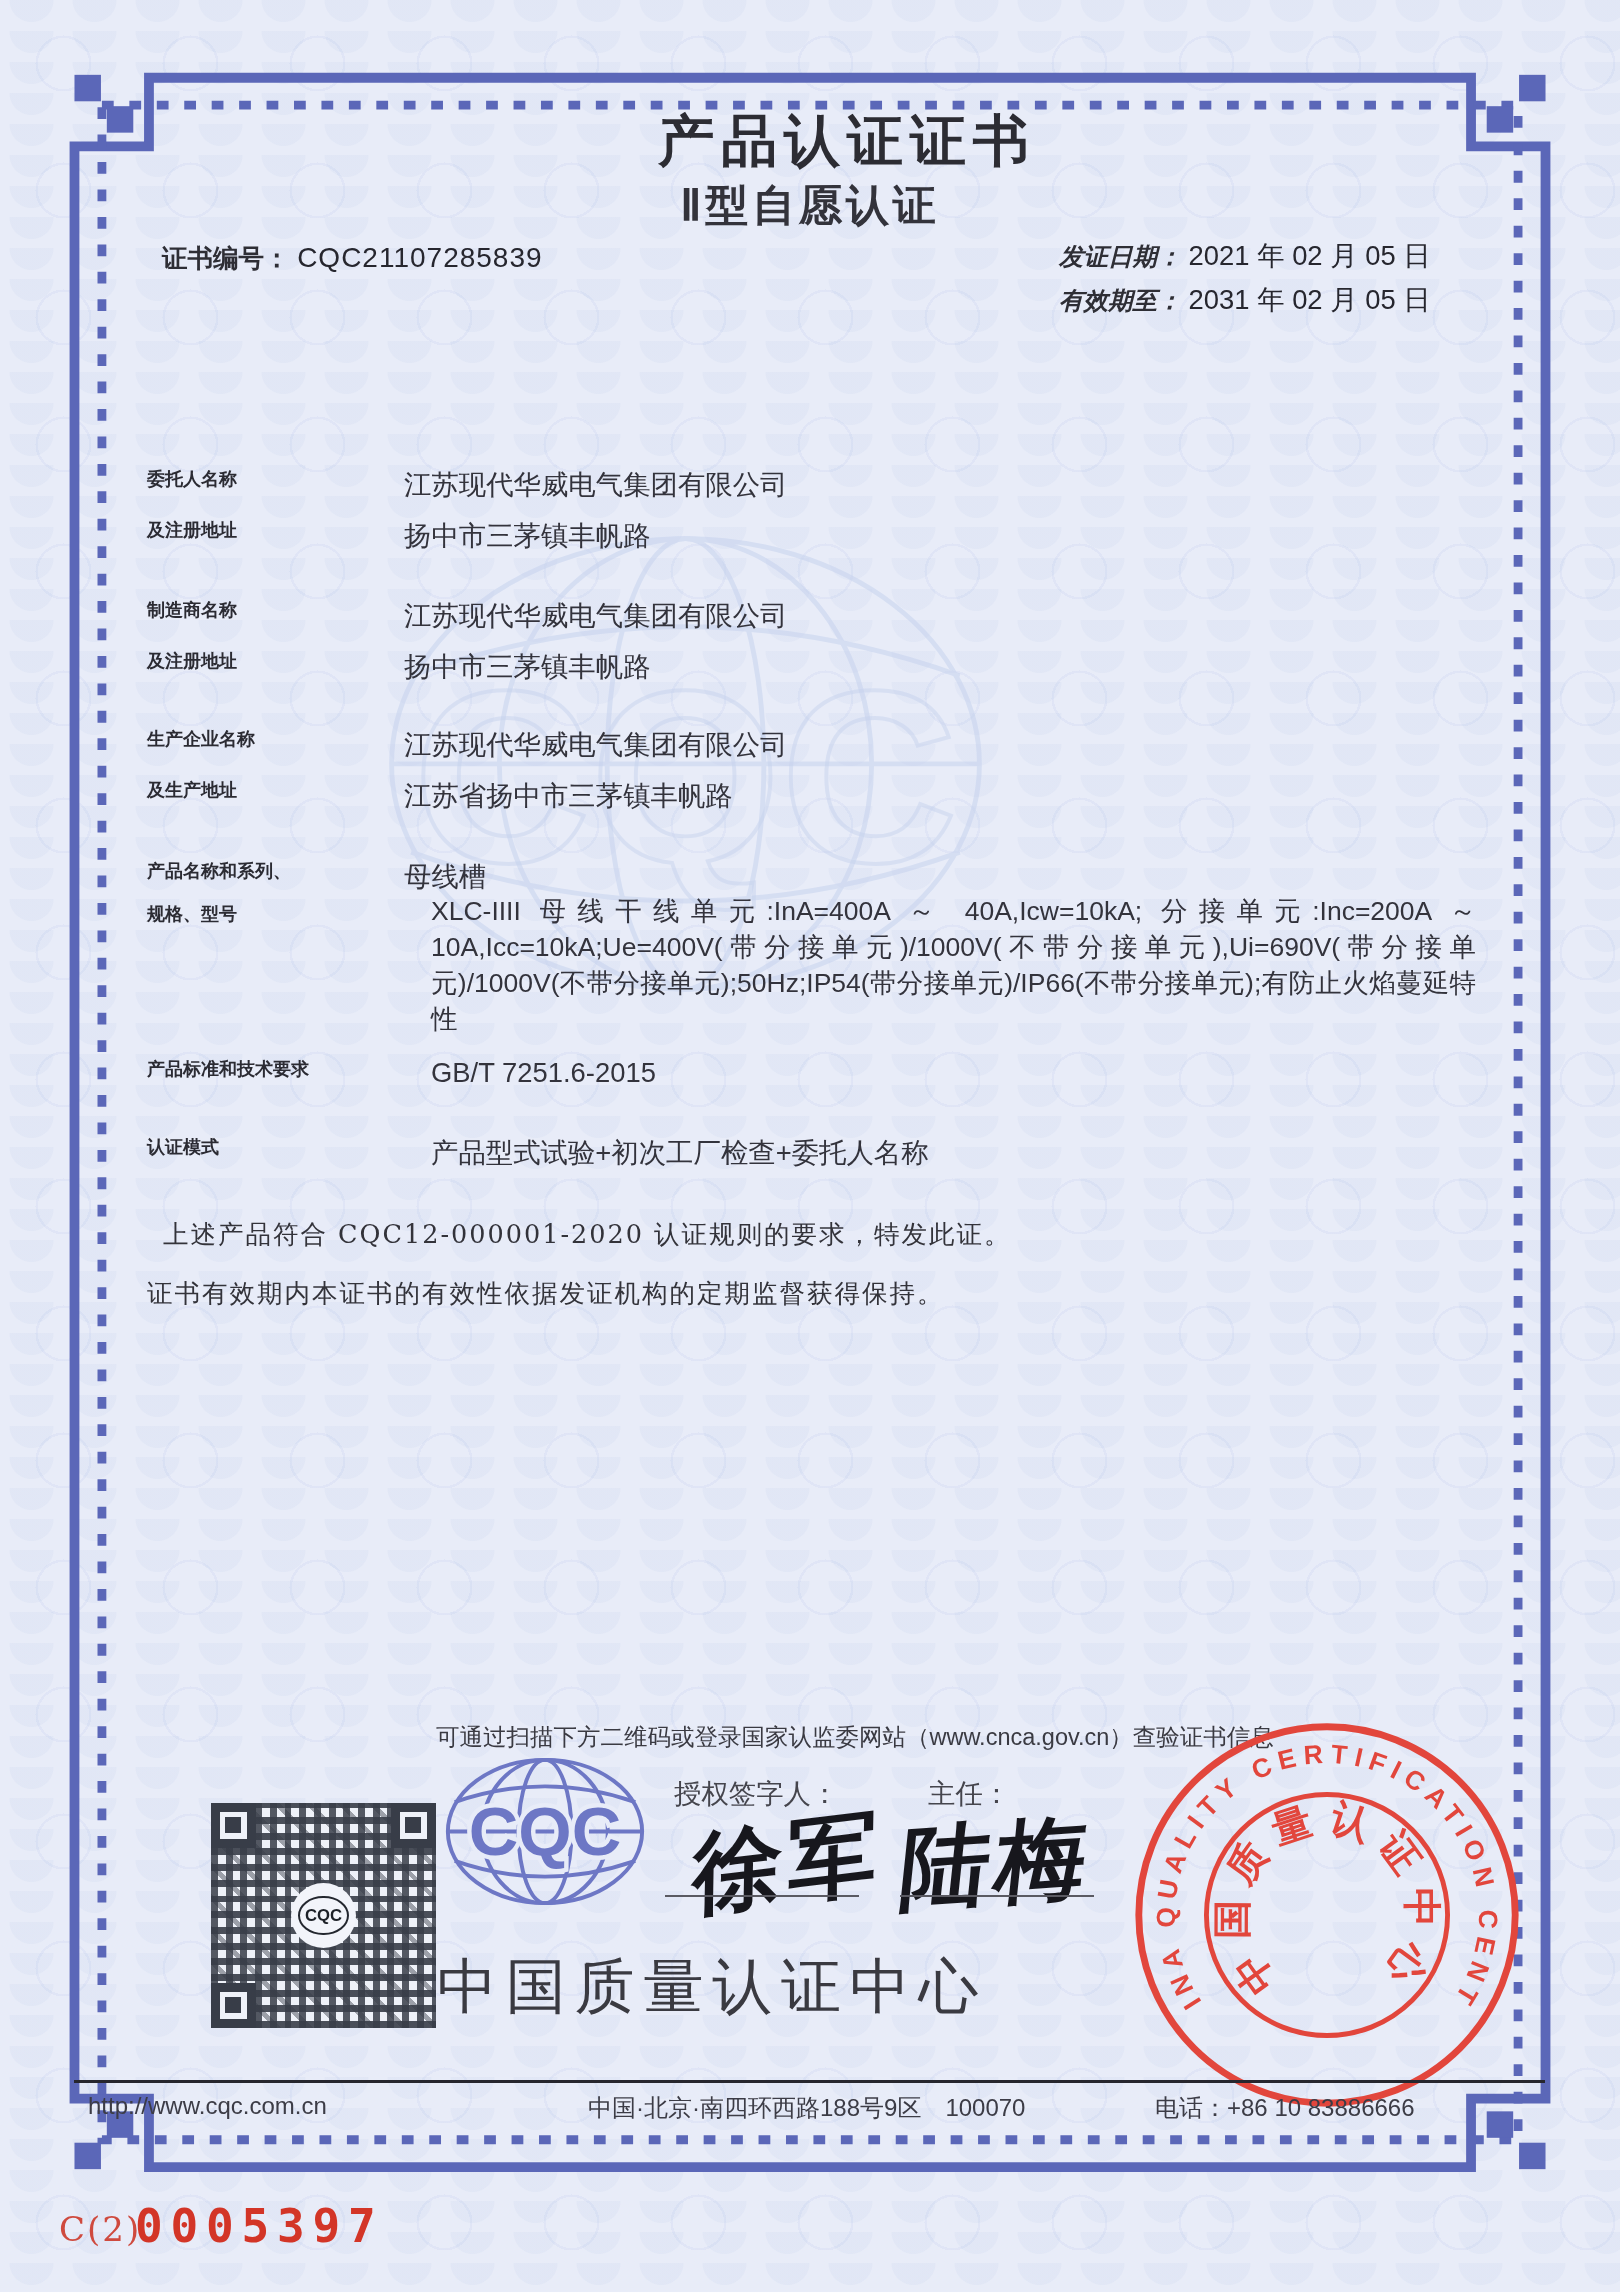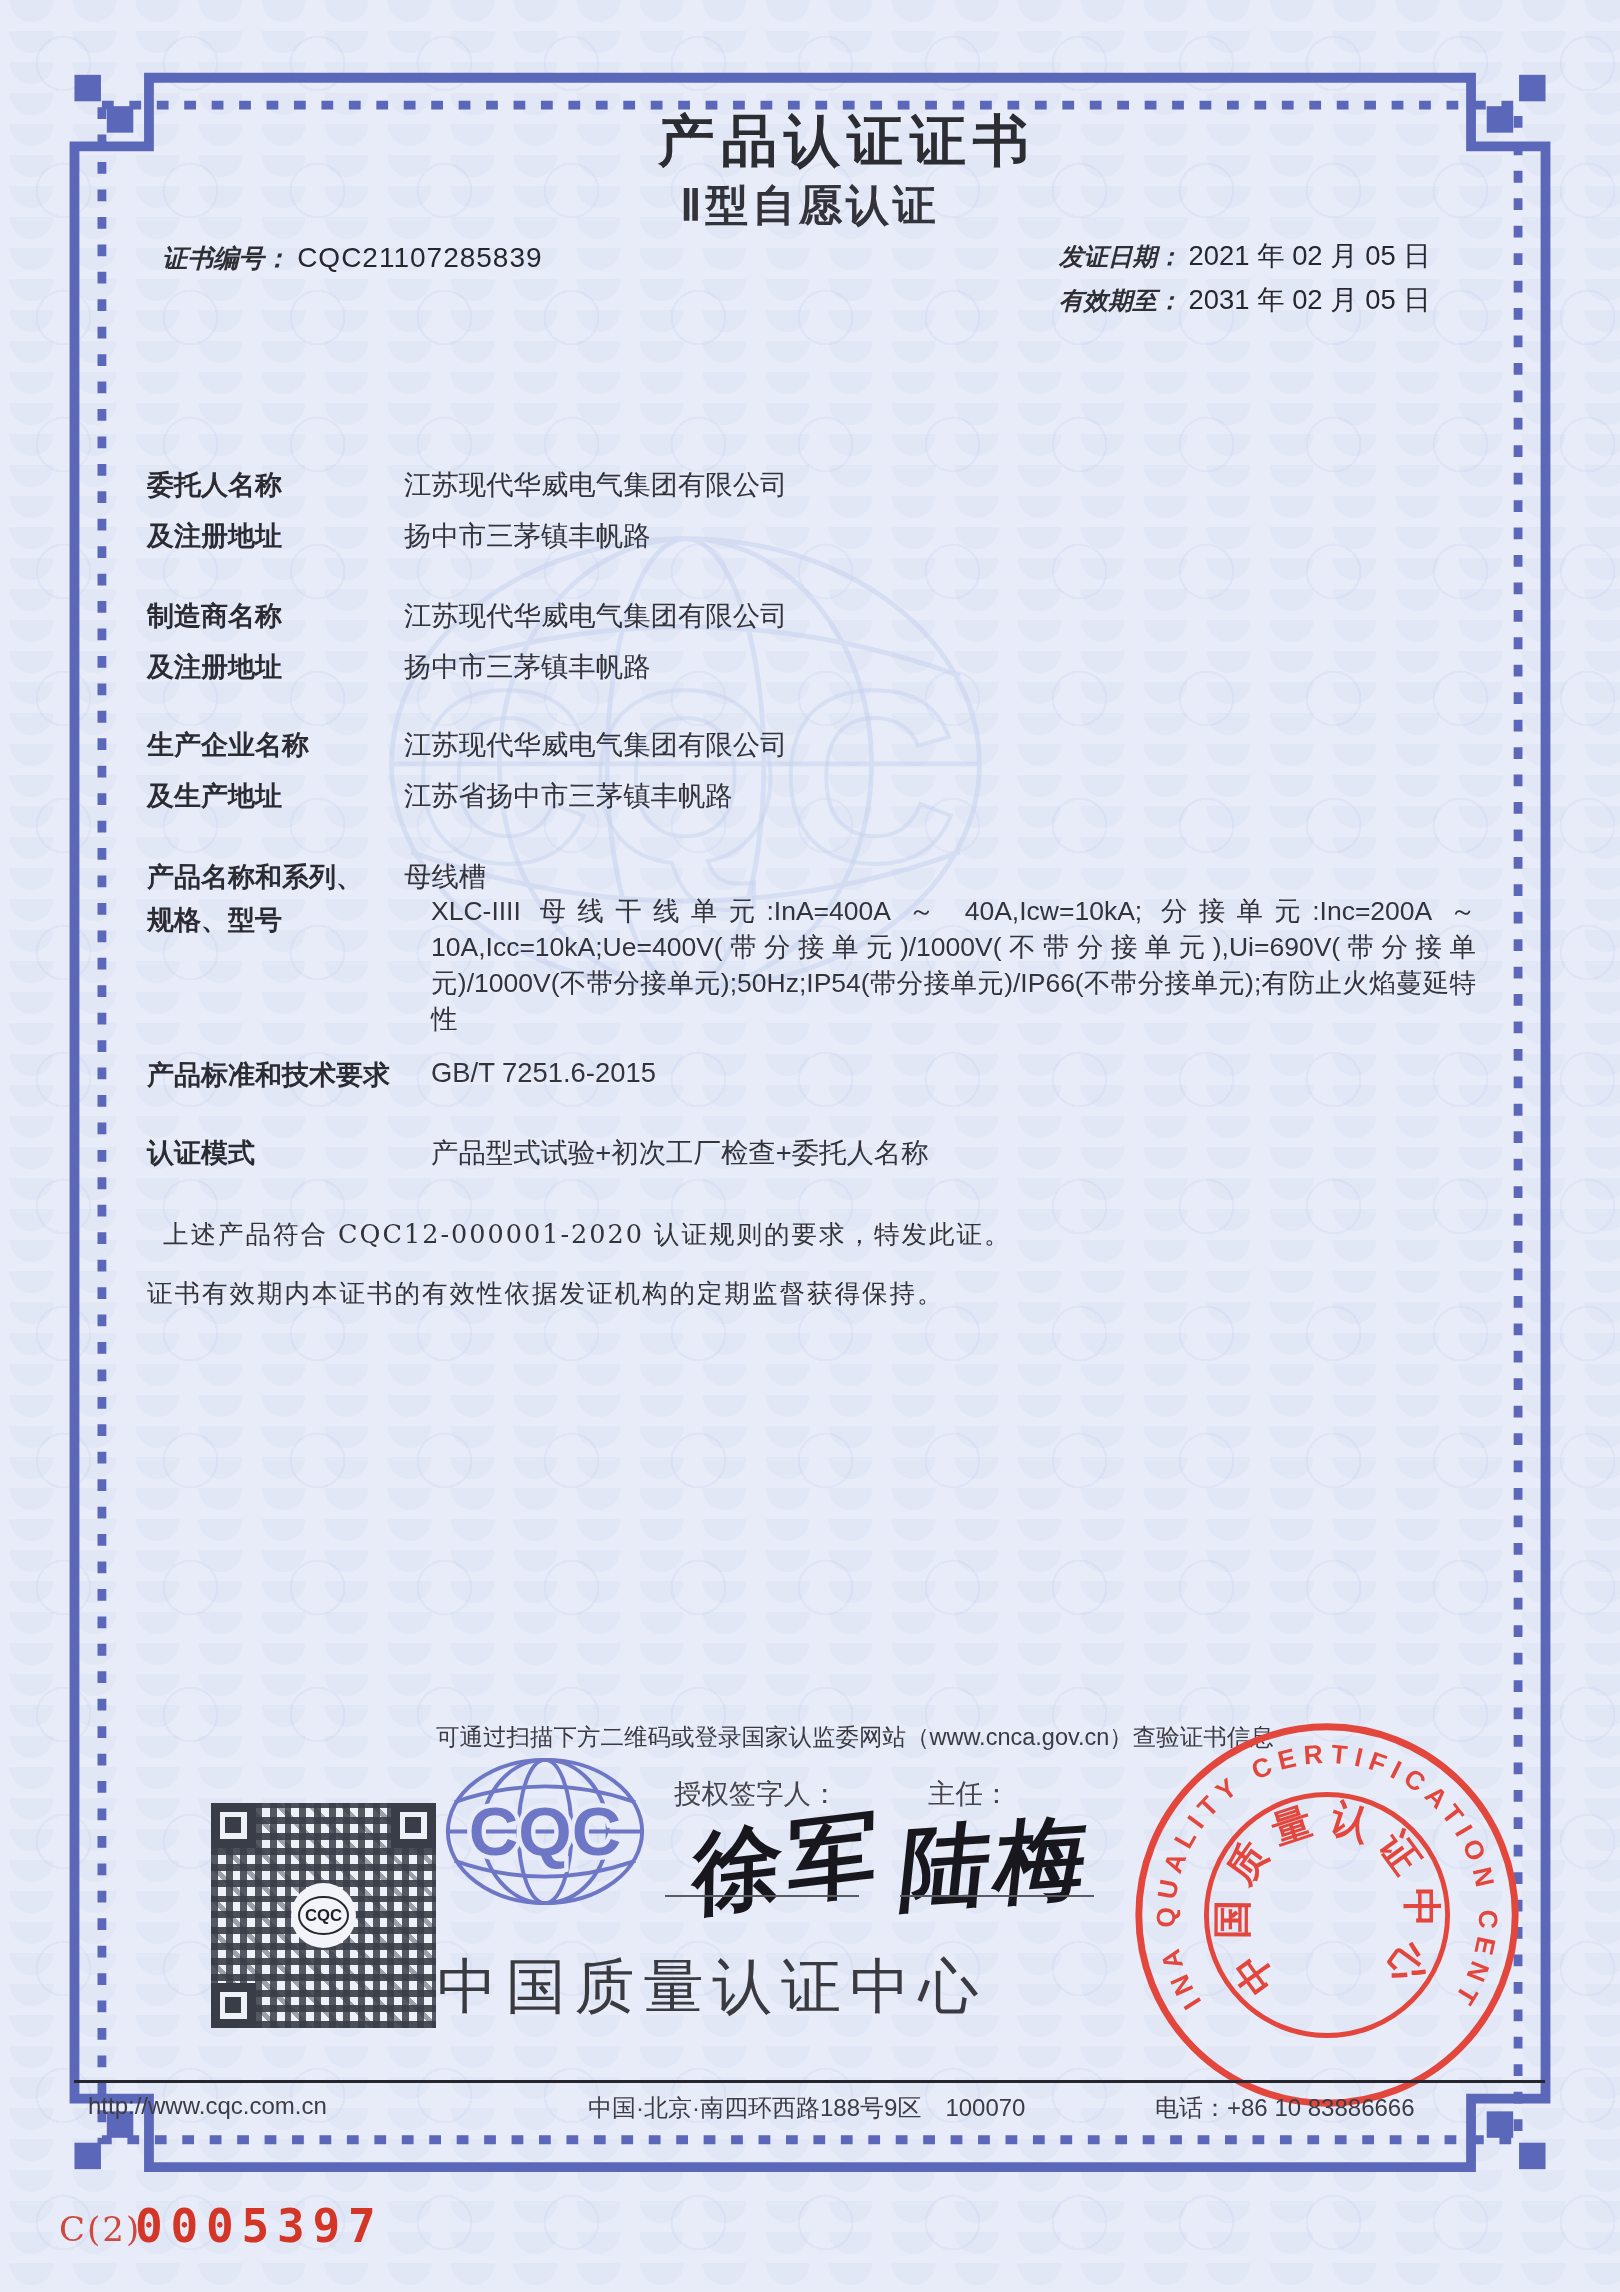--- a/index.html
+++ b/index.html
@@ -15,26 +15,26 @@
       radial-gradient(circle at 50% 50%, transparent 0 25.5px, rgba(125,150,215,.08) 25.5px 28px, transparent 28px 61px),
       radial-gradient(circle at 50% 0%, rgba(125,150,215,.06) 0 21.6px, transparent 22.5px);
     background-size:127px 127px, 63px 31px;
   }
   svg.border-frame,svg.watermark,svg.stamp,svg.cqc-logo{position:absolute;}
   .title{position:absolute;top:104px;left:0;width:1620px;text-align:center;
     font-size:56px;font-weight:bold;letter-spacing:6.9px;color:#2c2c33;padding-left:37px;}
   .subtitle{position:absolute;top:177px;left:0;width:1620px;text-align:center;
     font-size:43px;font-weight:600;letter-spacing:3.9px;color:#33333b;}
   .cert-row{position:absolute;top:241px;left:162px;font-size:27.4px;}
-  .cert-row .lab{font-family:"DejaVu Serif",serif;font-weight:bold;font-style:italic;font-size:25.5px;}
+  .cert-row .lab{font-family:"DejaVu Serif",serif;font-weight:bold;font-size:25.5px;}
   .cert-row .val{font-size:28px;color:#26262e;letter-spacing:1px;}
   .date-row{position:absolute;left:1059px;font-size:25.5px;white-space:nowrap;}
   .date-row .lab{font-family:"DejaVu Serif",serif;font-weight:bold;font-style:italic;font-size:24.5px;text-align:right;}
   .date-row .val{font-size:27.4px;color:#26262e;}
-  .flabel{position:absolute;left:147px;font-size:27px;font-weight:bold;color:#2b2b33;white-space:nowrap;}
+  .flabel{position:absolute;left:147px;font-size:18px;font-weight:bold;color:#2b2b33;white-space:nowrap;}
   .fvalue{position:absolute;left:404px;font-size:27.4px;color:#33333c;white-space:nowrap;}
   .spec{position:absolute;left:431px;top:893px;width:1045px;font-size:26.5px;line-height:36px;
     color:#33333c;text-align:justify;text-justify:inter-ideograph;}
   .note{position:absolute;left:147px;font-size:25.5px;letter-spacing:2px;color:#33333a;
     font-family:"DejaVu Serif",serif;}
   .qr-note{position:absolute;left:436px;top:1721px;font-size:23.5px;color:#3a3a42;}
   .sign-label{position:absolute;top:1776px;font-size:27.4px;color:#45454d;font-weight:500;}
   .signature{position:absolute;top:1803px;font-size:90px;font-weight:600;color:#17171d;
     font-family:"DejaVu Serif",serif;transform:rotate(-7deg) skewX(-8deg);letter-spacing:5.9px;}
   .sig-line{position:absolute;top:1895px;height:2px;background:#5a5a62;}

